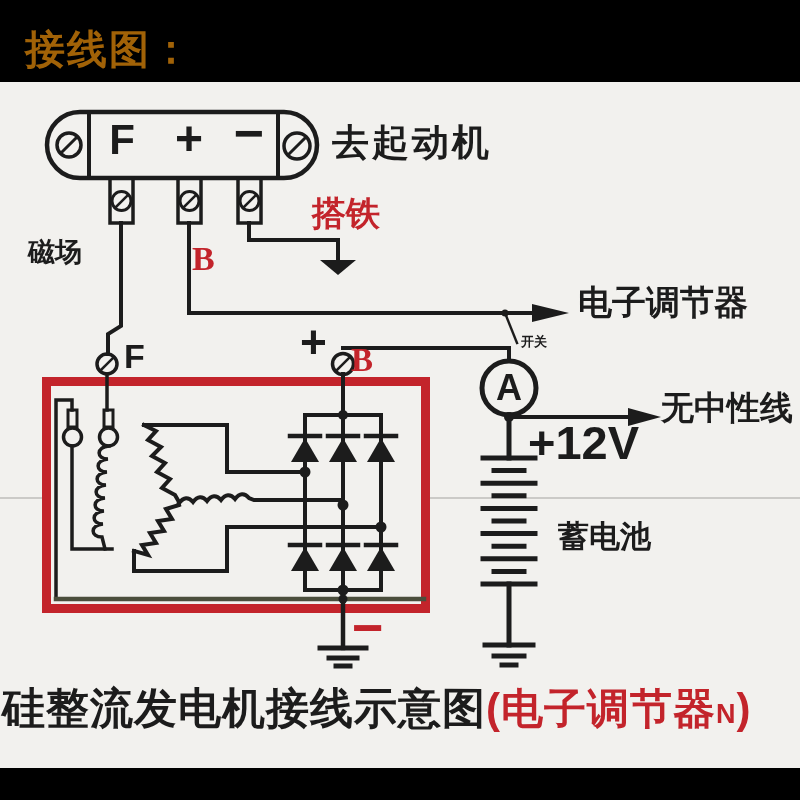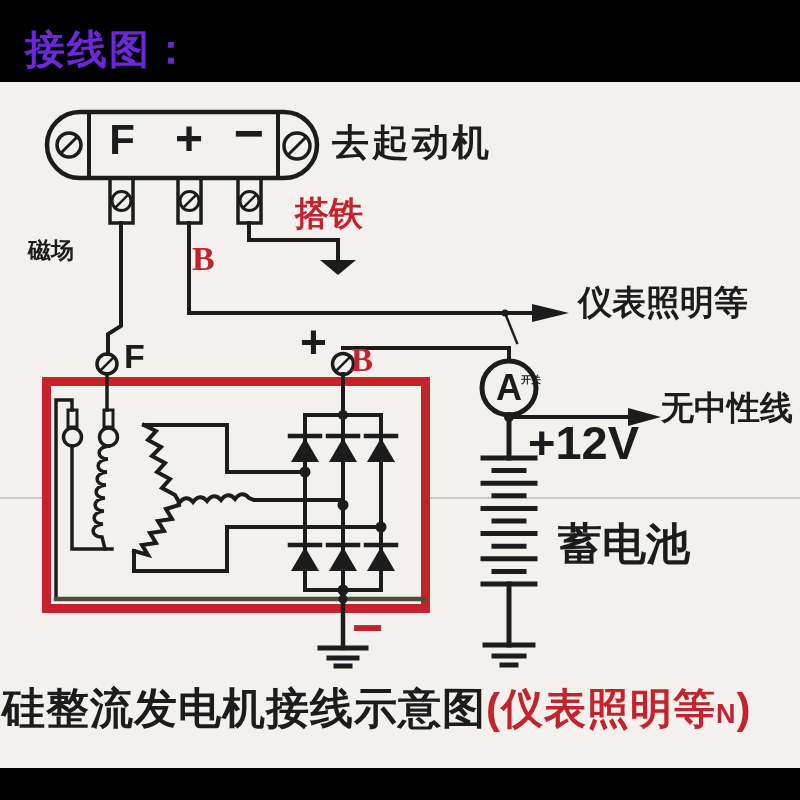--- a/index.html
+++ b/index.html
@@ -13,38 +13,38 @@
     width:800px;height:800px;position:relative;overflow:hidden;
     background:var(--bg);
     font-family:"Liberation Sans","DejaVu Sans",sans-serif;
   }
   .bar{position:absolute;left:0;width:800px;background:var(--bar);}
   #top-bar{top:0;height:82px;}
   #bottom-bar{top:768px;height:32px;}
   .lbl{position:absolute;color:var(--line);font-weight:bold;white-space:nowrap;line-height:1.05;}
   .red{color:var(--red);}
   .serif{font-family:"Liberation Serif","DejaVu Serif",serif;}
-  #page-title{left:25px;top:28px;font-size:40px;color:#6d28d9;letter-spacing:2px;}
+  #page-title{left:25px;top:28px;font-size:40px;color:#a16207;letter-spacing:2px;}
   #regulator-label{left:332px;top:124px;font-size:37px;letter-spacing:3px;}
   .term{position:absolute;top:118px;width:46px;text-align:center;font-size:42px;}
   #term-f{left:99px;}
   #term-plus{left:166px;top:114px;font-size:48px;font-weight:900;}
   #term-minus{left:226px;top:106px;font-size:52px;font-weight:900;}
-  #field-label{left:28px;top:238px;font-size:23px;}
+  #field-label{left:28px;top:238px;font-size:27px;}
   #bwire-label{left:192px;top:241px;font-size:34px;}
-  #ground-label{left:295px;top:196px;font-size:34px;}
+  #ground-label{left:312px;top:196px;font-size:34px;}
   #instruments-label{left:578px;top:285px;font-size:34px;}
-  #switch-label{left:521px;top:335px;font-size:10px;margin-top:40px;}
+  #switch-label{left:521px;top:335px;font-size:13px;}
   #genf-label{left:124px;top:339px;font-size:34px;}
   #genplus-label{left:300px;top:318px;font-size:46px;font-weight:900;}
   #genb-label{left:351px;top:343px;font-size:33px;}
   #ammeter-label{left:493px;top:369px;width:32px;text-align:center;font-size:36px;}
   #starter-label{left:661px;top:391px;font-size:33px;}
   #voltage-label{left:528px;top:418px;font-size:47px;}
-  #battery-label{left:558px;top:521px;font-size:44px;}
+  #battery-label{left:558px;top:521px;font-size:31px;}
   #genminus-label{left:352px;top:600px;font-size:54px;font-weight:900;line-height:54px;}
   #caption{left:2px;top:686px;font-size:43px;letter-spacing:1px;}
   #caption .note{font-size:42px;}
   #caption .note-n{font-size:27px;}
   svg{position:absolute;left:0;top:0;}
 </style>
 </head>
 <body>
 
 <div class="bar" id="top-bar"></div>
@@ -198,26 +198,26 @@
   </g>
 </svg>
 
 <div class="lbl" id="regulator-label">去起动机</div>
 <div class="lbl term" id="term-f">F</div>
 <div class="lbl term" id="term-plus">+</div>
 <div class="lbl term" id="term-minus">−</div>
 <div class="lbl" id="field-label">磁场</div>
 <div class="lbl red serif" id="bwire-label">B</div>
 <div class="lbl red" id="ground-label">搭铁</div>
-<div class="lbl" id="instruments-label">仪表照明等</div>
+<div class="lbl" id="instruments-label">电子调节器</div>
 <div class="lbl" id="switch-label">开关</div>
 <div class="lbl" id="genf-label">F</div>
 <div class="lbl" id="genplus-label">+</div>
 <div class="lbl red serif" id="genb-label">B</div>
 <div class="lbl" id="ammeter-label">A</div>
 <div class="lbl" id="starter-label">无中性线</div>
 <div class="lbl" id="voltage-label">+12V</div>
 <div class="lbl" id="battery-label">蓄电池</div>
 <div class="lbl red" id="genminus-label">−</div>
 
 <div class="lbl" id="caption">
-  <span>硅整流发电机接线示意图</span><span class="red note">(仪表照明等</span><span class="red note-n">N</span><span class="red note">)</span>
+  <span>硅整流发电机接线示意图</span><span class="red note">(电子调节器</span><span class="red note-n">N</span><span class="red note">)</span>
 </div>
 
 </body></html>

